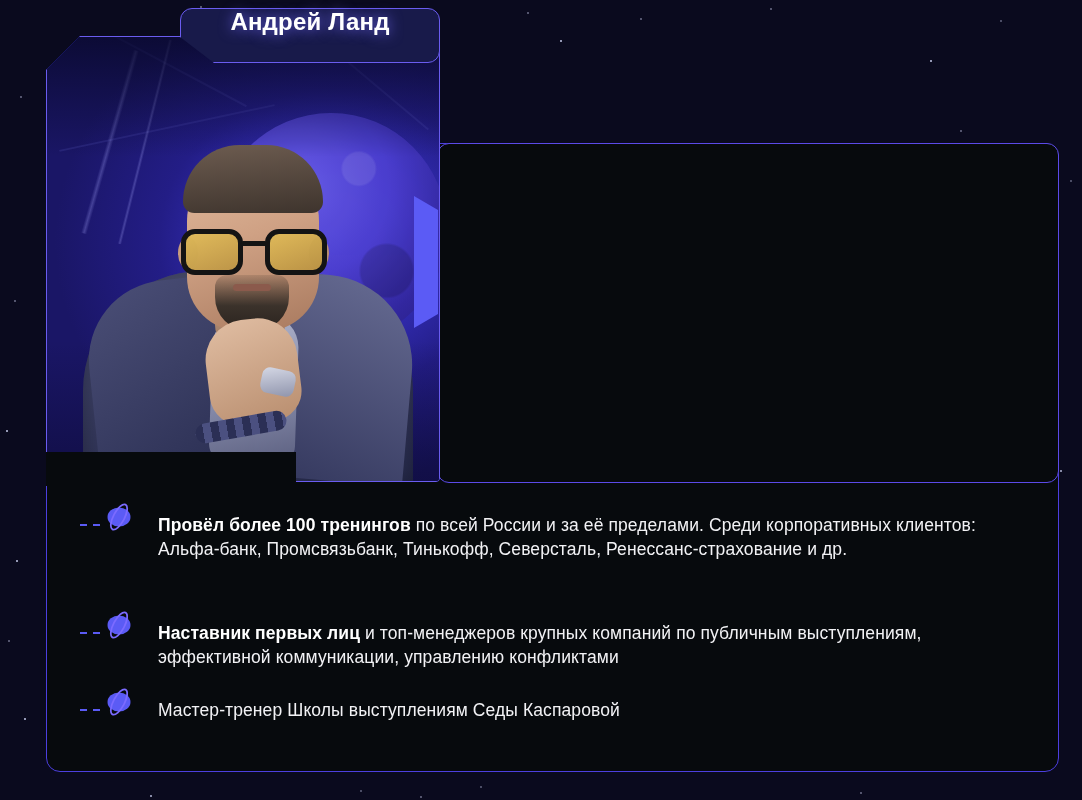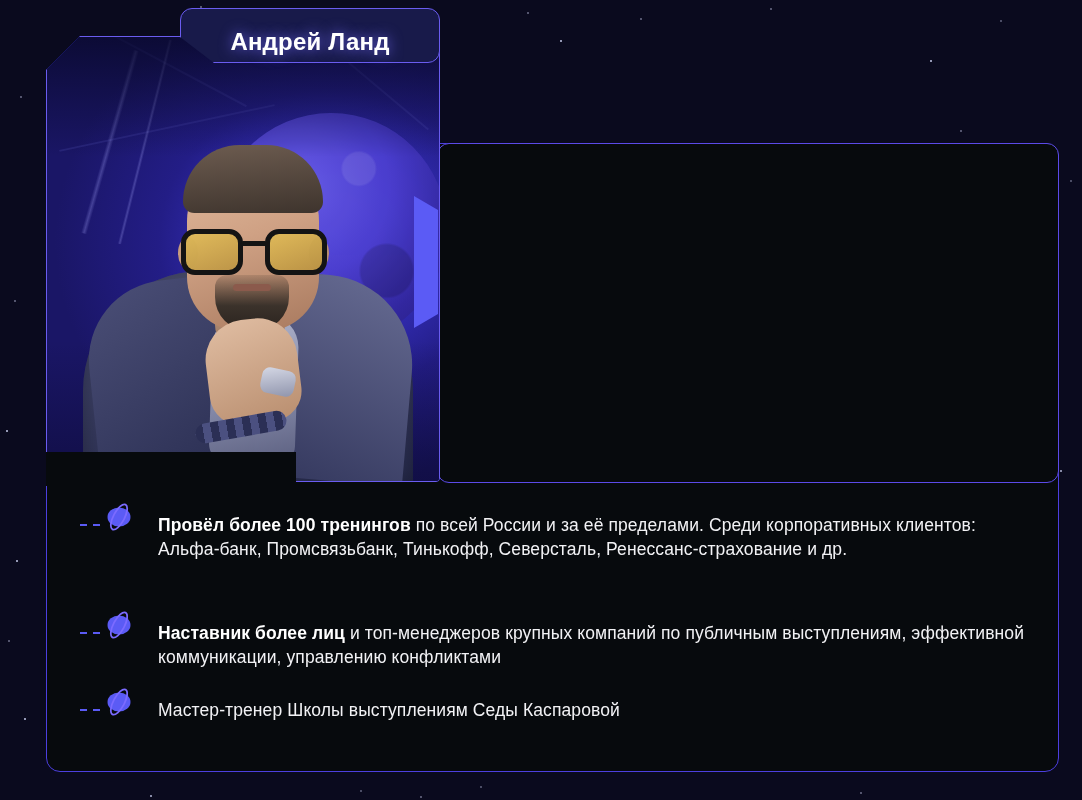--- a/index.html
+++ b/index.html
@@ -30,21 +30,21 @@
     background:#181a4a;
     border:1.6px solid #6a5cf0;
     border-radius:12px 12px 12px 0;
     -webkit-clip-path:polygon(0 0,100% 0,100% 100%,34px 100%,0 calc(100% - 26px));
     clip-path:polygon(0 0,100% 0,100% 100%,34px 100%,0 calc(100% - 26px));
     display:flex;align-items:center;justify-content:center;
     z-index:9;
   }
   .title-badge-inner{
     position:absolute;left:180px;top:8px;width:260px;height:68px;
-    display:flex;align-items:center;justify-content:center;
+    display:flex;align-items:flex-start;justify-content:center;
     z-index:10;pointer-events:none;
   }
   .title-text{
     color:#ffffff;font-size:24px;font-weight:bold;letter-spacing:.2px;
     text-shadow:0 0 14px rgba(120,110,255,.85);
   }
 
   
   .photo-card{
     position:absolute;left:46px;top:36px;width:394px;height:446px;
@@ -327,21 +327,21 @@
             <ellipse cx="17" cy="15" rx="14" ry="5.5" fill="none" stroke="#7b6bff" stroke-width="1.8" transform="rotate(-62 17 15)"></ellipse>
           </svg></span>
         <div class="b-text"><b>Провёл более 100 тренингов</b> по всей России и за её пределами. Среди корпоративных клиентов: Альфа-банк, Промсвязьбанк, Тинькофф, Северсталь, Ренессанс-страхование и др.</div>
       </div>
       <div class="bullet bot" style="top: 621px;">
         <span class="dash"></span>
         <span class="planet-icon"><svg width="34" height="30" viewBox="0 0 34 30">
             <ellipse cx="17" cy="15" rx="11.5" ry="9.5" fill="#5b5bf5"></ellipse>
             <ellipse cx="17" cy="15" rx="14" ry="5.5" fill="none" stroke="#7b6bff" stroke-width="1.8" transform="rotate(-62 17 15)"></ellipse>
           </svg></span>
-        <div class="b-text"><b>Наставник более лиц</b> и топ-менеджеров крупных компаний по публичным выступлениям, эффективной коммуникации, управлению конфликтами</div>
+        <div class="b-text"><b>Наставник первых лиц</b> и топ-менеджеров крупных компаний по публичным выступлениям, эффективной коммуникации, управлению конфликтами</div>
       </div>
       <div class="bullet bot" style="top: 698px;">
         <span class="dash"></span>
         <span class="planet-icon"><svg width="34" height="30" viewBox="0 0 34 30">
             <ellipse cx="17" cy="15" rx="11.5" ry="9.5" fill="#5b5bf5"></ellipse>
             <ellipse cx="17" cy="15" rx="14" ry="5.5" fill="none" stroke="#7b6bff" stroke-width="1.8" transform="rotate(-62 17 15)"></ellipse>
           </svg></span>
         <div class="b-text">Мастер-тренер Школы выступлениям Седы Каспаровой</div>
       </div>
     </div>

